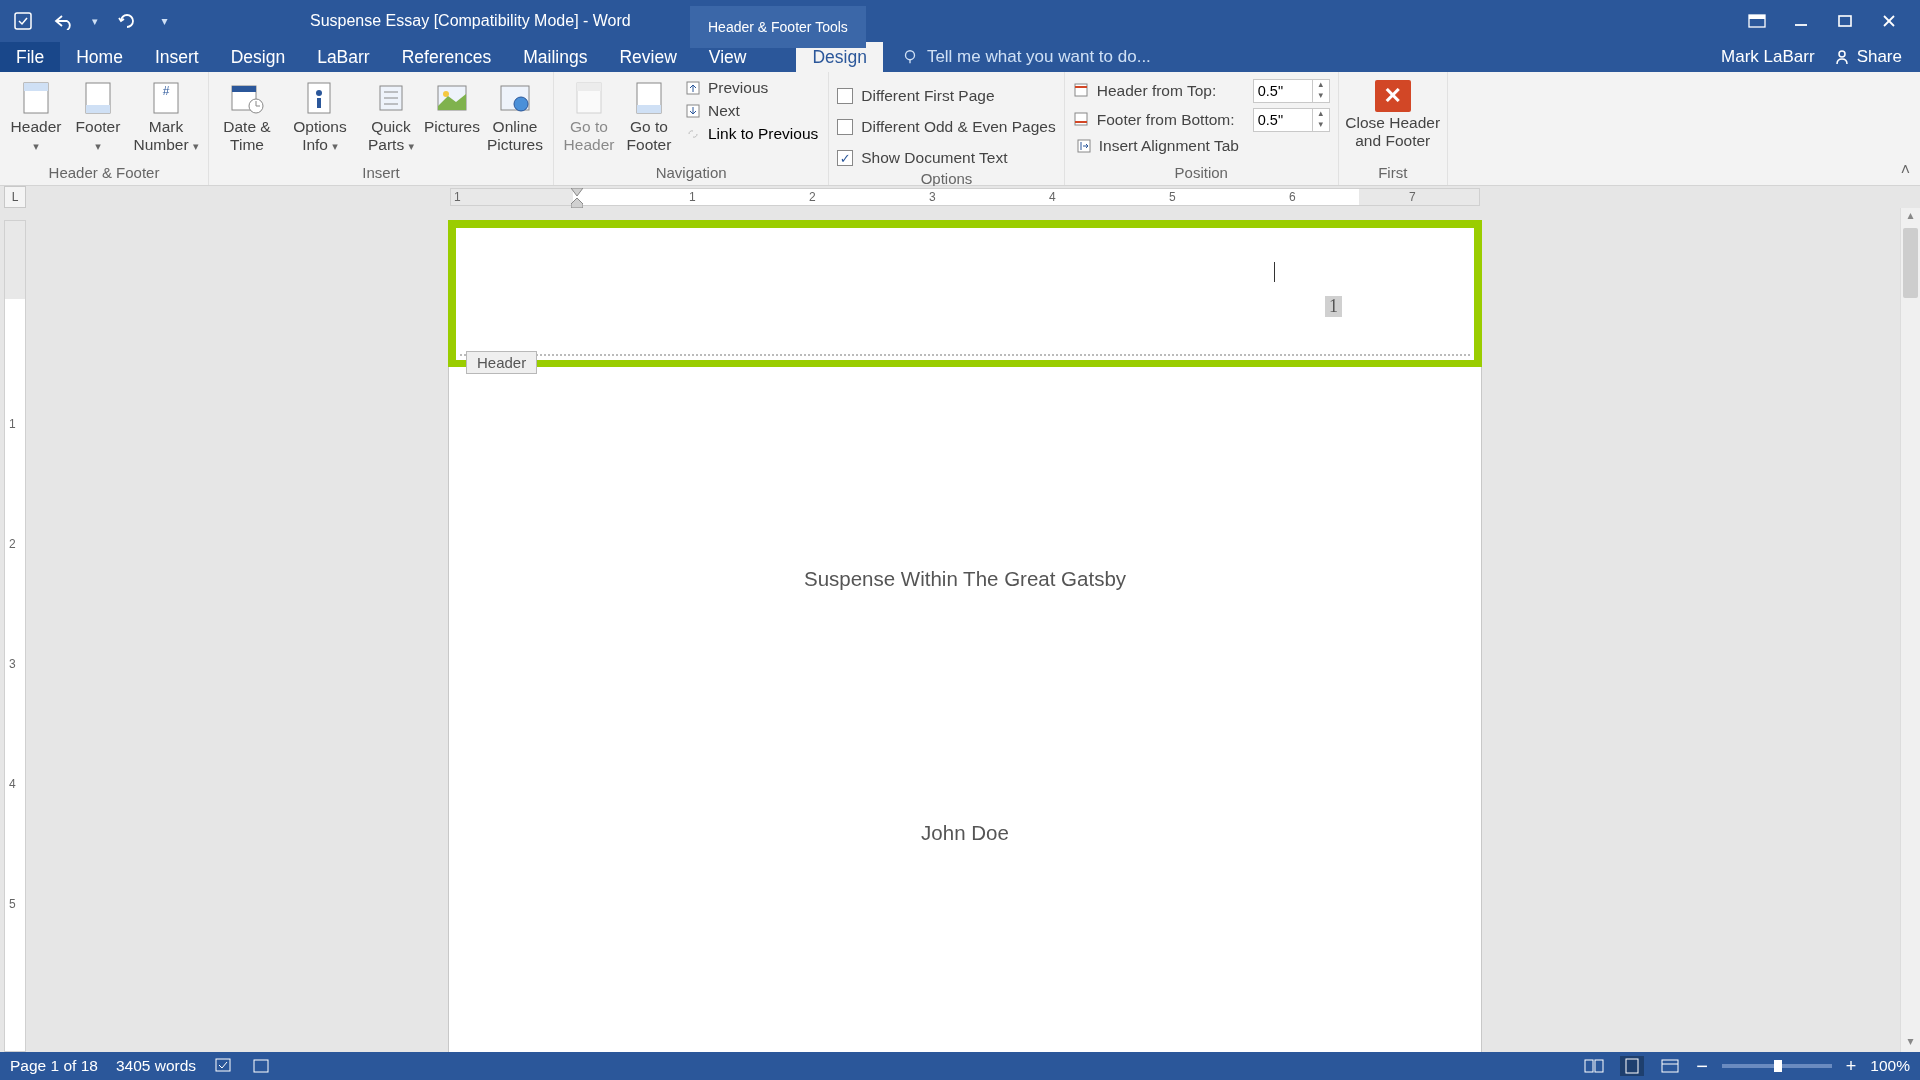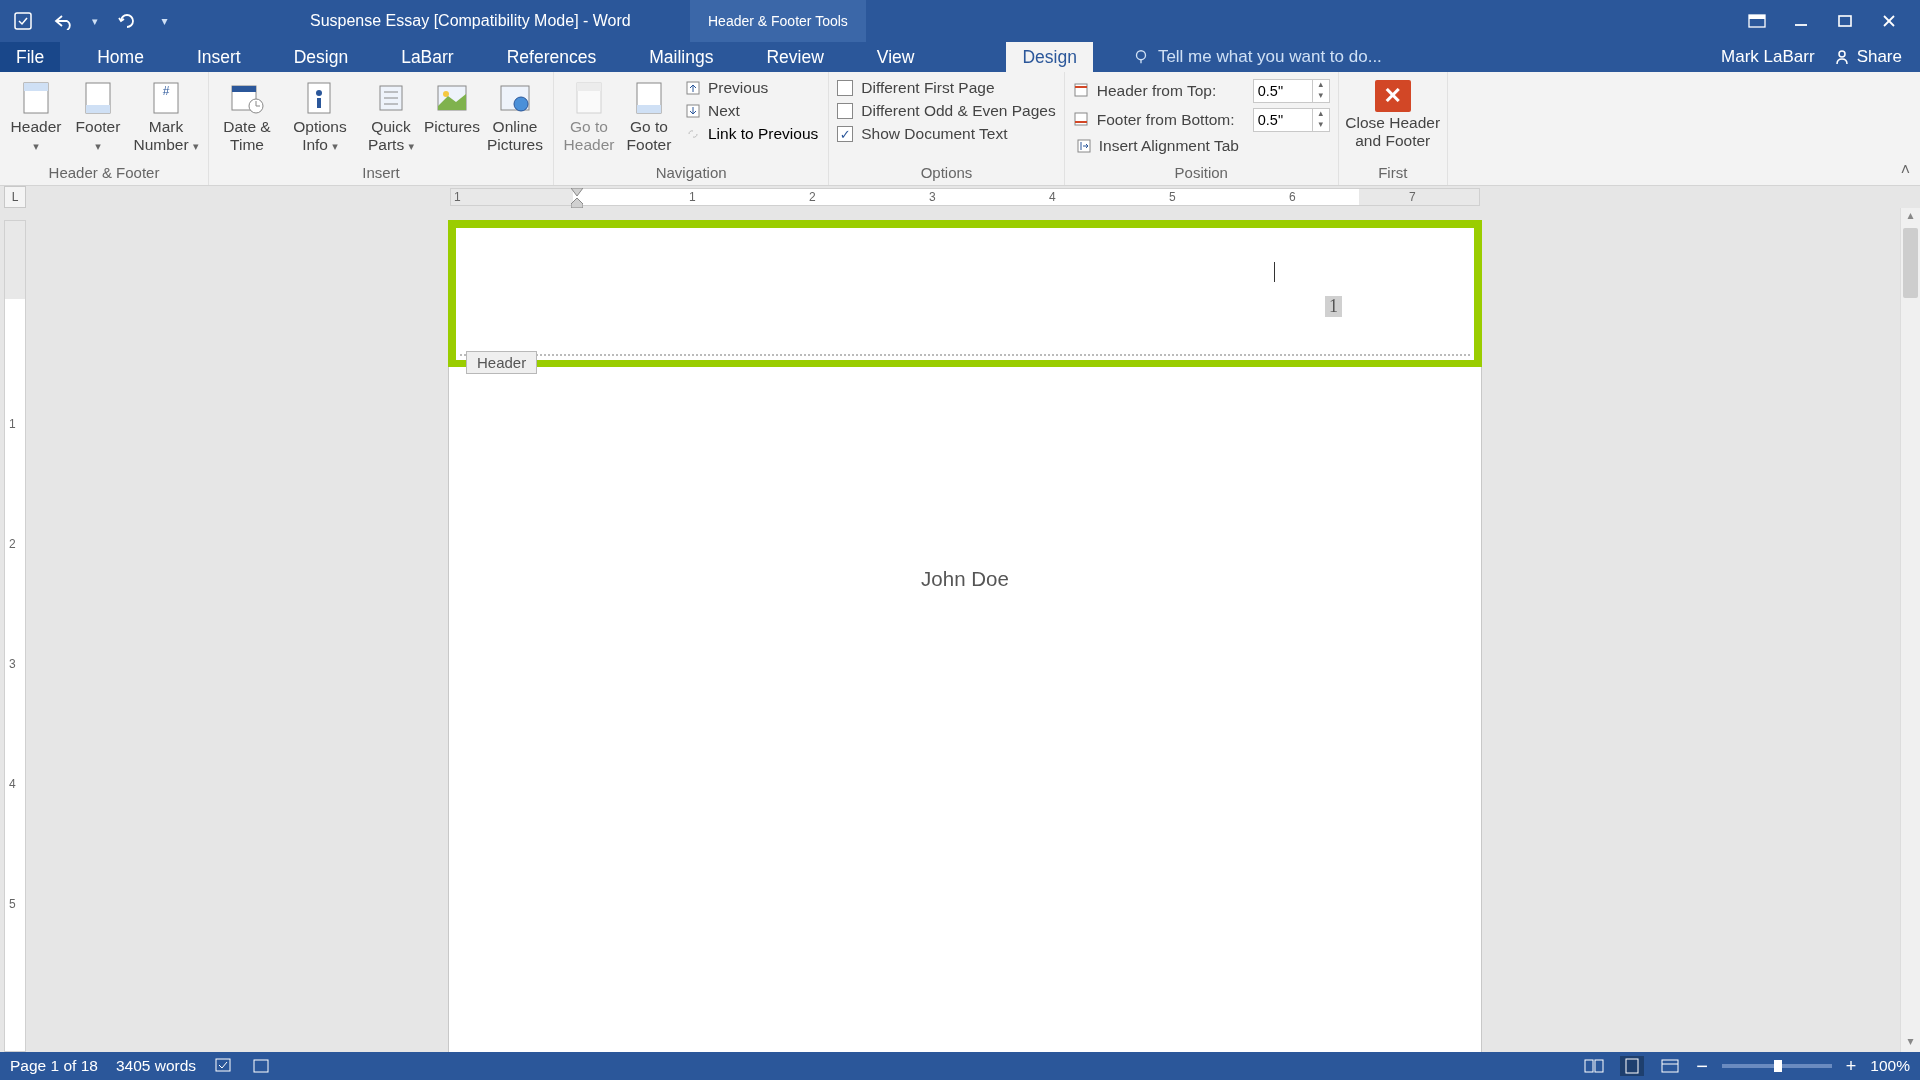--- a/index.html
+++ b/index.html
@@ -3,26 +3,26 @@
 <meta charset="utf-8">
 <style>
 * { margin: 0; padding: 0; box-sizing: border-box; font-family: 'Segoe UI', Tahoma, sans-serif; }
 body { background: #e6e6e6; overflow: hidden; width: 1920px; height: 1080px; position: relative; }
 
 
 .titlebar { height: 42px; background: #2b579a; display: flex; align-items: center; color: white; font-size: 16px; position: relative; }
 .titlebar-left { display: flex; align-items: center; padding-left: 12px; gap: 18px; }
 .titlebar-icon { width: 22px; height: 22px; display: inline-flex; align-items: center; justify-content: center; }
 .titlebar-title { position: absolute; left: 310px; font-size: 16px; }
-.titlebar-context { position: absolute; left: 690px; top: 0; height: 42px; background: #3b67a8; padding: 0 18px; display: flex; align-items: center; font-size: 14px; }
+.titlebar-context { position: absolute; left: 690px; top: 6px; height: 42px; background: #3b67a8; padding: 0 18px; display: flex; align-items: center; font-size: 14px; }
 .titlebar-right { margin-left: auto; display: flex; align-items: center; gap: 22px; padding-right: 20px; }
 .win-ctrl { width: 22px; height: 22px; display: inline-flex; align-items: center; justify-content: center; cursor: pointer; }
 
 
-.tabstrip { height: 30px; background: #2b579a; display: flex; align-items: stretch; color: white; font-size: 17.5px; gap: 21px; }
+.tabstrip { height: 30px; background: #2b579a; display: flex; align-items: stretch; color: white; font-size: 17.5px; }
 .tab { padding: 0 16px; display: flex; align-items: center; cursor: pointer; }
 .tab.file { background: #19478a; }
 .tab.context-active { background: #f3f3f3; color: #2b579a; }
 .tellme { display: flex; align-items: center; gap: 8px; color: #cfe0f5; padding-left: 18px; font-size: 17px; }
 .tellme svg { width: 18px; height: 18px; }
 .user-area { margin-left: auto; display: flex; align-items: center; gap: 18px; padding-right: 18px; font-size: 17px; }
 .share { display: flex; align-items: center; gap: 6px; }
 
 
 .ribbon { height: 114px; background: #f3f3f3; border-bottom: 1px solid #d4d4d4; display: flex; position: relative; }
@@ -33,21 +33,21 @@
 .big-btn { display: flex; flex-direction: column; align-items: center; justify-content: flex-start; width: 60px; padding-top: 4px; cursor: pointer; }
 .big-btn .ico { width: 40px; height: 36px; display: flex; align-items: center; justify-content: center; }
 .big-btn .lbl { font-size: 15.5px; color: #444; text-align: center; line-height: 1.15; margin-top: 2px; }
 .big-btn .drop { font-size: 11px; color: #666; }
 
 .stack { display: flex; flex-direction: column; gap: 3px; padding-top: 2px; }
 .mini { display: flex; align-items: center; gap: 6px; font-size: 15.5px; color: #444; padding: 1px 4px; cursor: pointer; white-space: nowrap; }
 .mini .mico { width: 18px; height: 18px; display: inline-flex; align-items: center; justify-content: center; }
 .mini.disabled { color: #000000; }
 
-.chk { display: flex; align-items: center; gap: 8px; font-size: 15.5px; color: #444; padding: 1px 2px; white-space: nowrap; }
+.chk { display: flex; align-items: center; gap: 8px; font-size: 15.5px; color: #444; padding: 1px 2px; white-space: nowrap; margin-top: 8px; }
 .chkbox { width: 16px; height: 16px; border: 1px solid #888; background: white; display: inline-flex; align-items: center; justify-content: center; font-size: 13px; color: #2b579a; }
 
 .pos-row { display: flex; align-items: center; gap: 6px; font-size: 15.5px; color: #444; padding: 1px 2px; white-space: nowrap; }
 .pos-row .pico { width: 18px; height: 18px; }
 .spinbox { display: flex; align-items: center; border: 1px solid #c8c8c8; background: white; height: 24px; }
 .spinbox input { border: none; width: 58px; font-size: 14.5px; padding: 0 4px; outline: none; }
 .spinctrl { display: flex; flex-direction: column; border-left: 1px solid #c8c8c8; }
 .spinctrl div { width: 16px; height: 11px; font-size: 9px; line-height: 9px; text-align: center; color: #666; cursor: pointer; }
 
 .close-hf .ico { background: #d24726; color: white; width: 36px; height: 32px; border-radius: 2px; font-size: 22px; font-weight: bold; }
@@ -445,20 +445,21 @@
   <div class="page-wrap">
     <div class="highlight">
       <div class="header-region" style="background:white">
         <span class="header-cursor"></span>
         <span class="header-pagenum">1</span>
         <div class="header-tab">Header</div>
       </div>
     </div>
     <div class="page" style="border-top:none;margin-top:-1px">
       <div class="body-content">
+        <div class="title">Suspense Within The Great Gatsby</div>
         <div>John Doe</div>
       </div>
     </div>
   </div>
 
   <div class="scrollbar-v">
     <div class="arr" style="top:0">▴</div>
     <div class="thumb"></div>
     <div class="arr" style="bottom:0">▾</div>
   </div>

